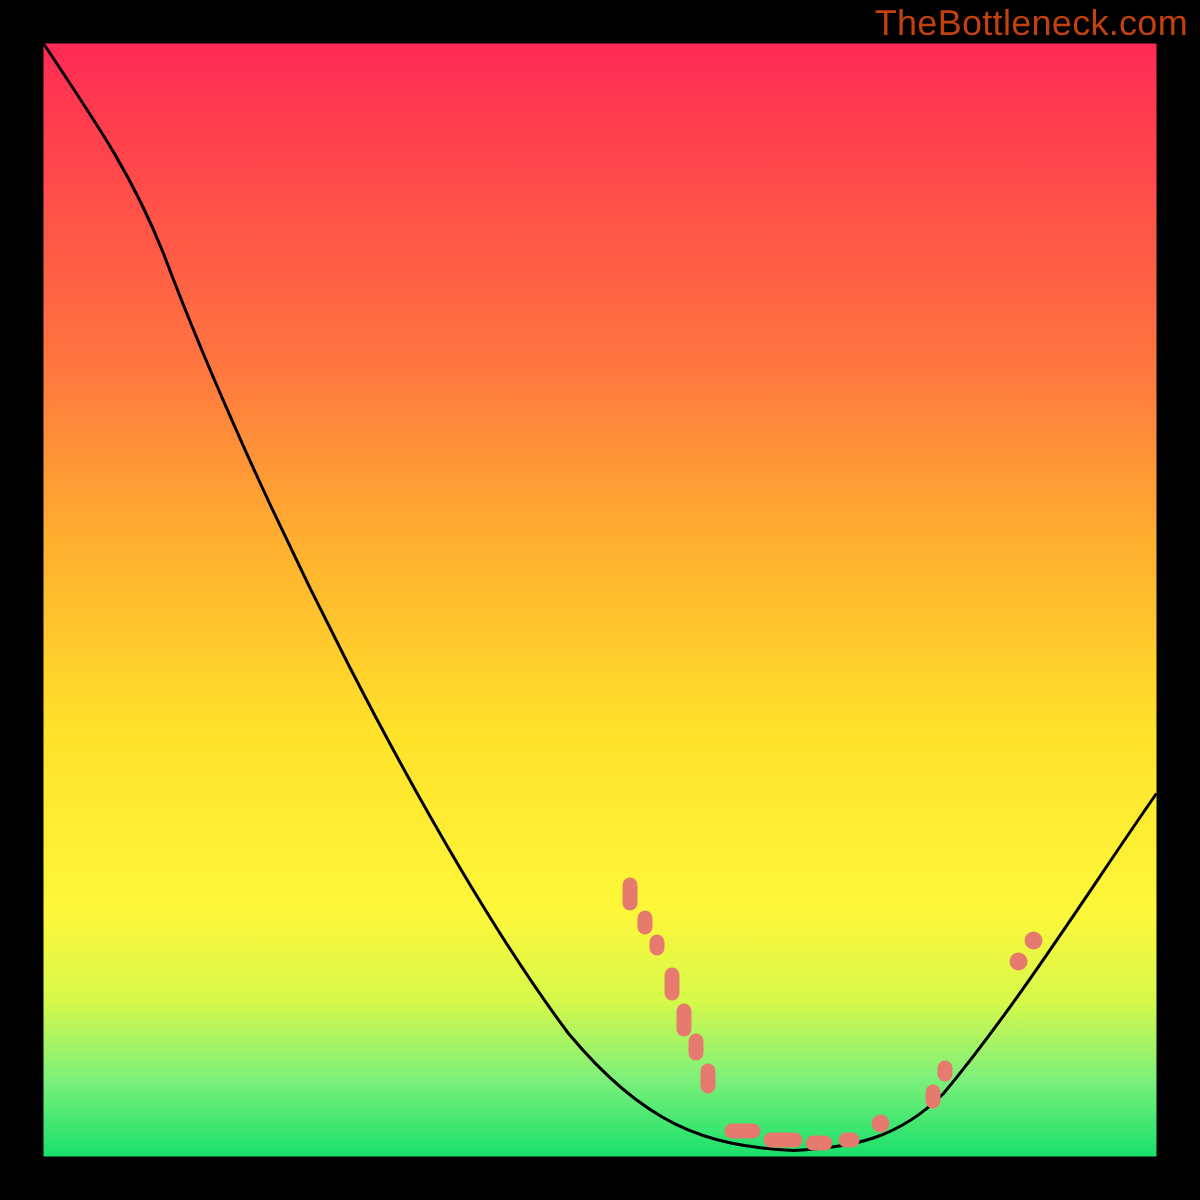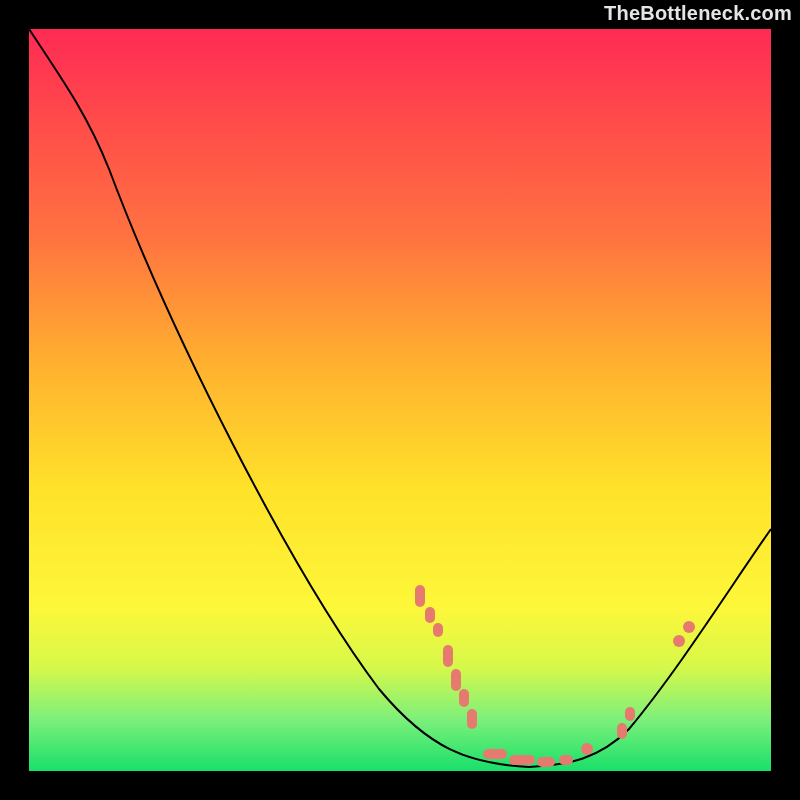--- a/index.html
+++ b/index.html
@@ -14,23 +14,23 @@
   .frame {
     position: relative;
     width: 800px;
     height: 800px;
     background: #000;
   }
   .watermark {
     position: absolute;
     top: 2px;
     right: 8px;
-    color: #e5e5e5;
-    font-size: 20px;
-    font-weight: 700;
+    color: #c2410c;
+    font-size: 24px;
+    font-weight: 400;
     letter-spacing: 0.2px;
     user-select: none;
   }
   .plot-area {
     position: absolute;
     left: 29px;
     top: 29px;
     width: 742px;
     height: 742px;
     

